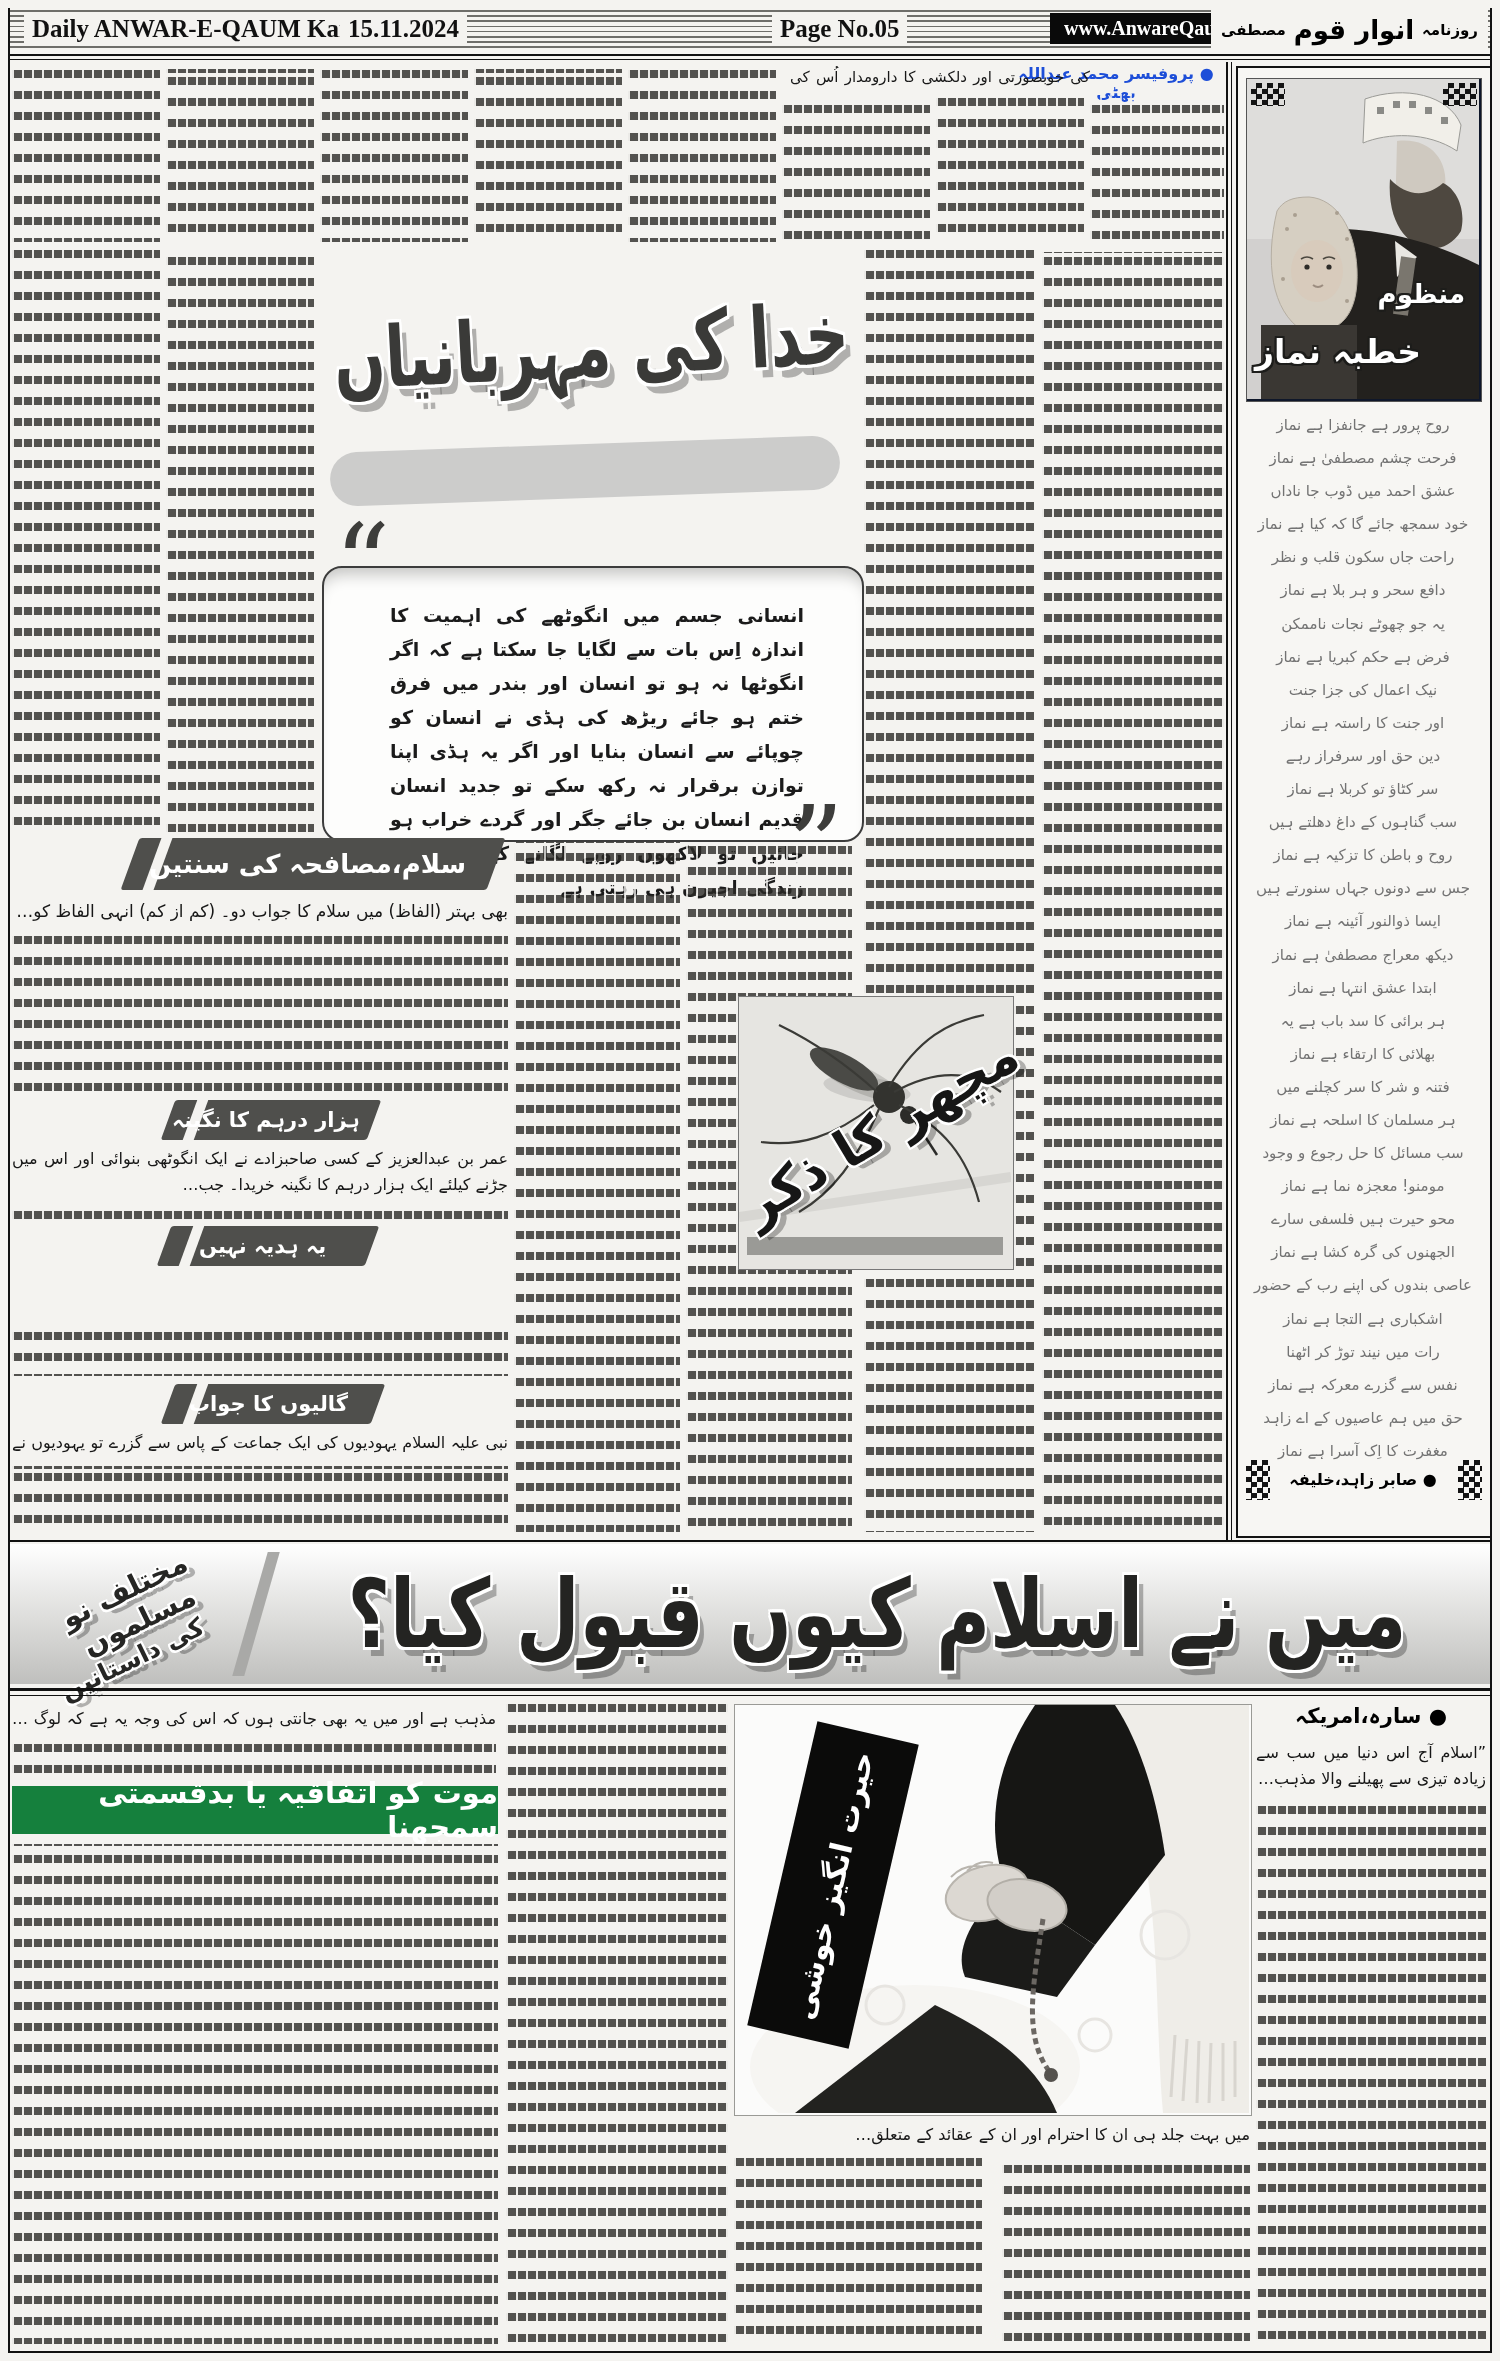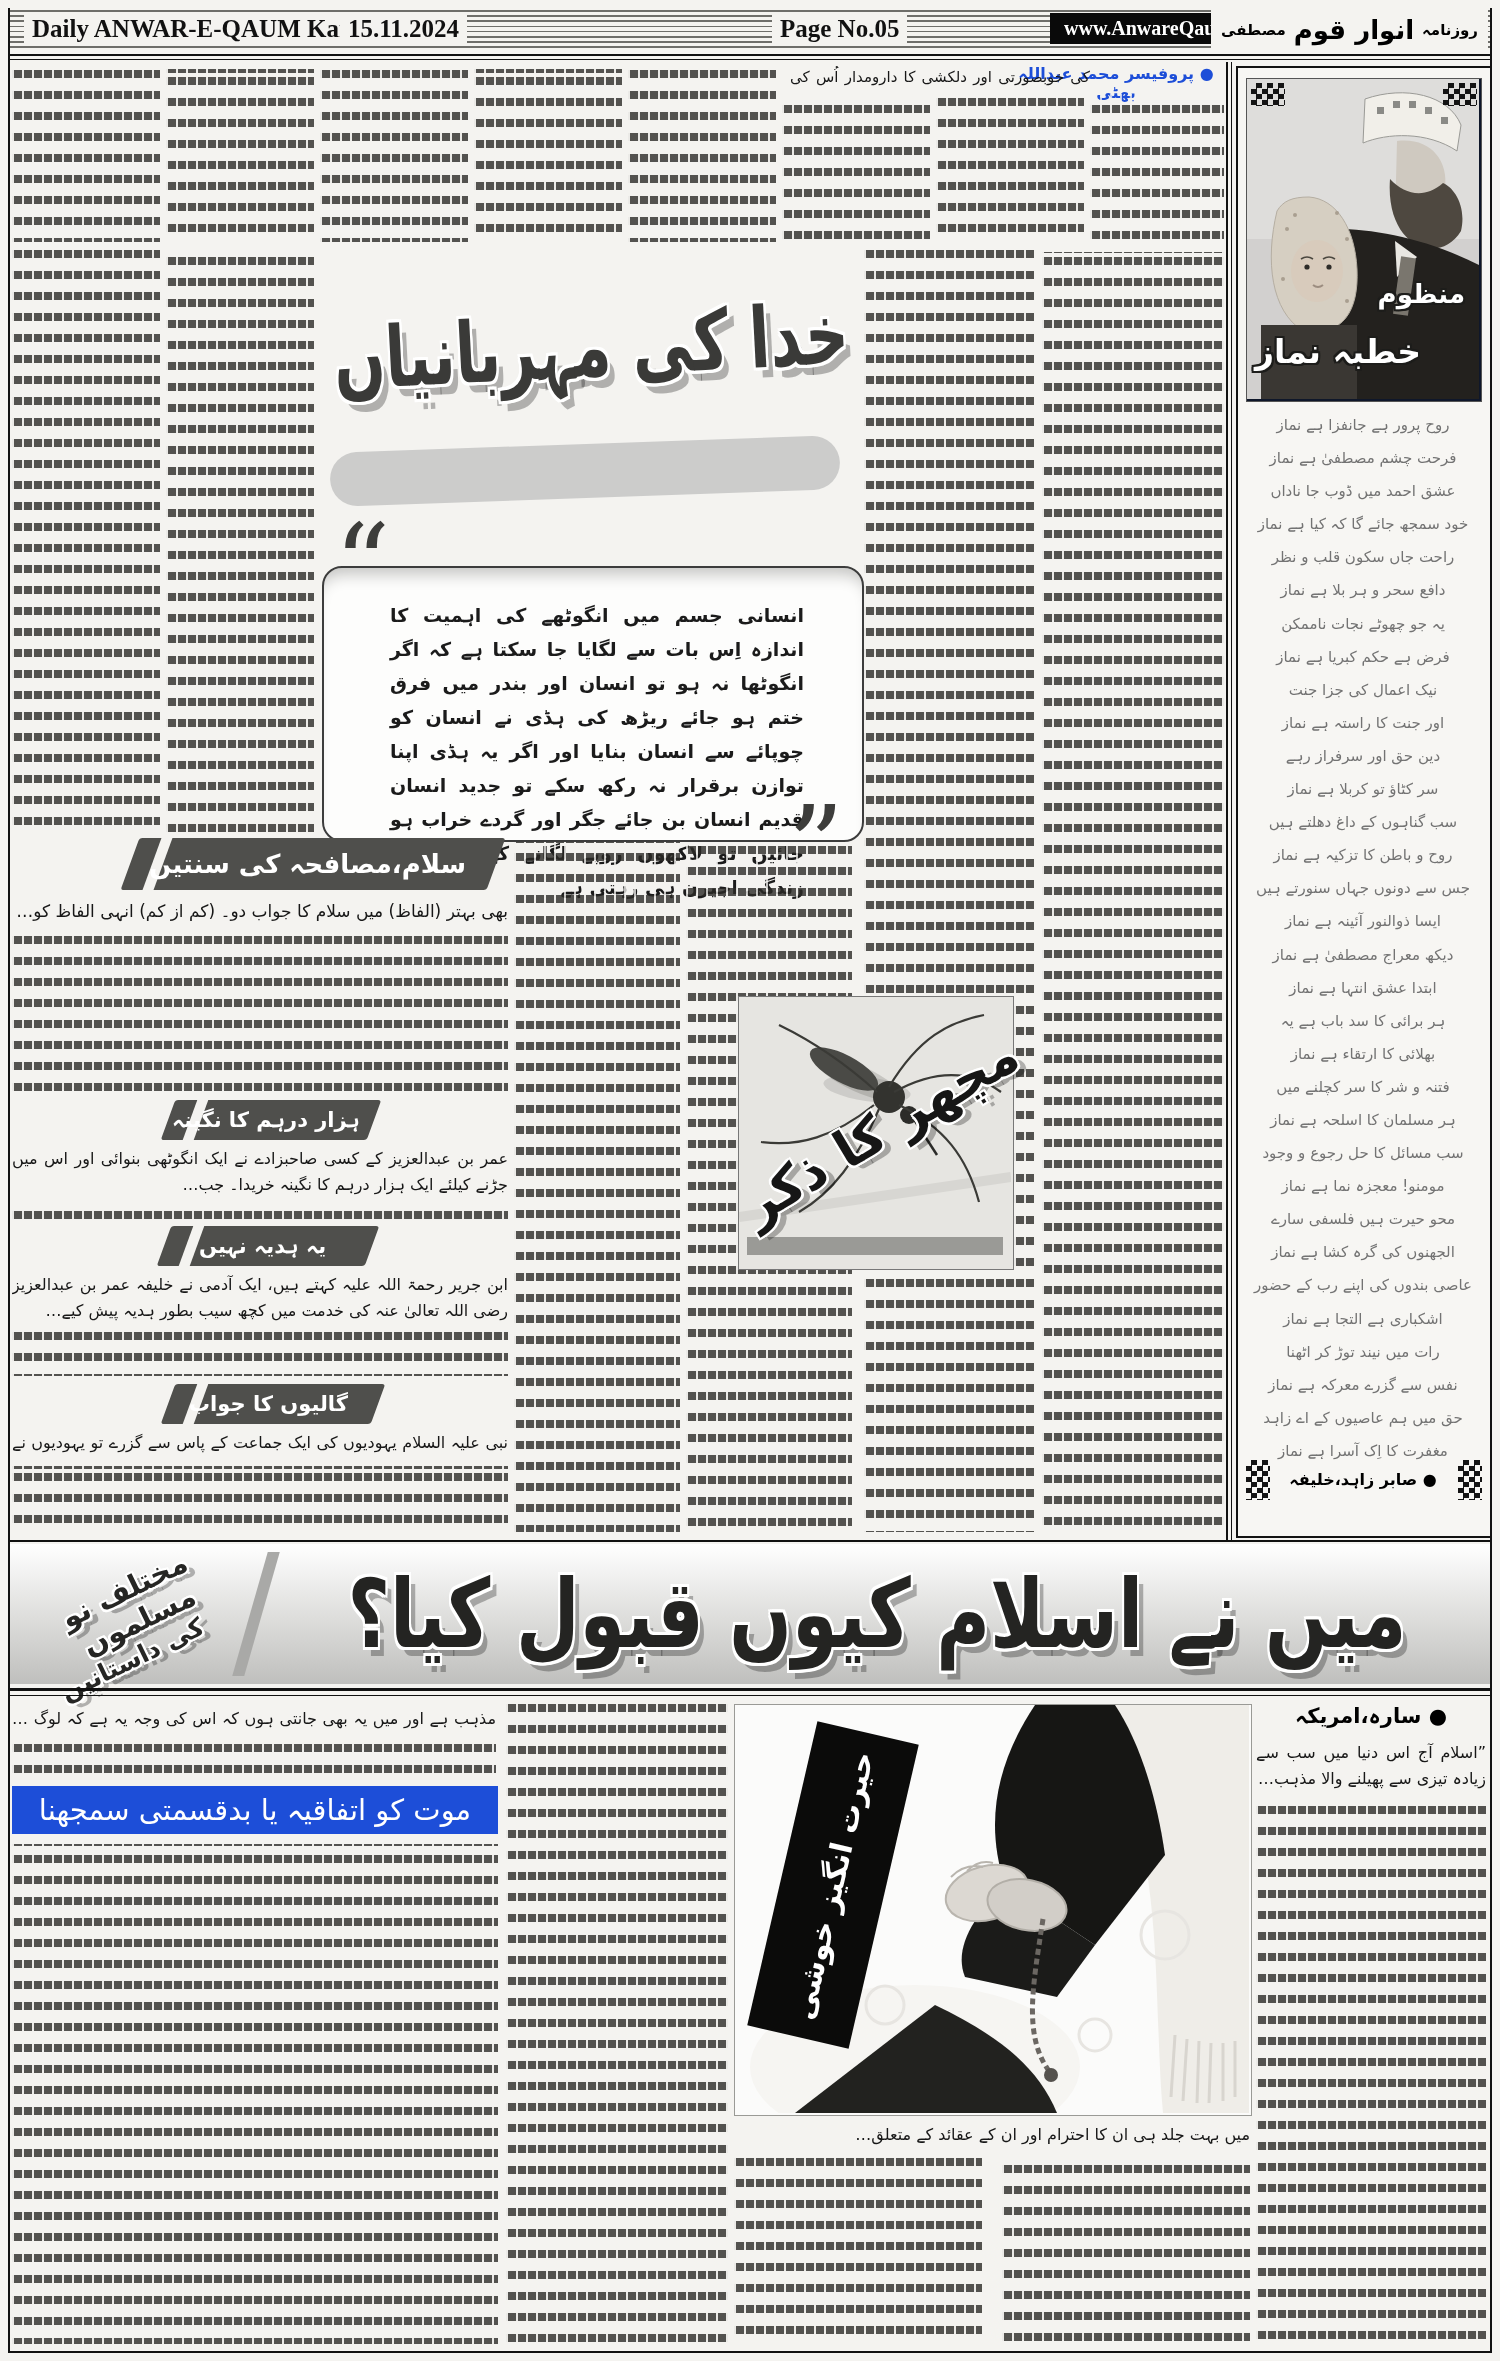--- a/index.html
+++ b/index.html
@@ -111,21 +111,20 @@
 
   <div class="ribbon" style="left:168px;top:1100px;width:206px;height:40px">
     <span style="font-size:21px">ہزار درہم کا نگینہ</span>
   </div>
   <div class="frag" style="left:12px;top:1146px;width:496px;height:52px;font-size:16px">عمر بن عبدالعزیز کے کسی صاحبزادے نے ایک انگوٹھی بنوائی اور اس میں جڑنے کیلئے ایک ہزار درہم کا نگینہ خریدا۔ جب…</div>
   <div class="sim o2" style="left:12px;top:1200px;width:496px;height:20px"></div>
 
   <div class="ribbon" style="left:164px;top:1226px;width:208px;height:40px">
     <span style="font-size:21px">یہ ہدیہ نہیں</span>
   </div>
-  <div class="frag" style="left:12px;top:1272px;width:496px;height:52px;font-size:16px">ابن جریر رحمۃ اللہ علیہ کہتے ہیں، ایک آدمی نے خلیفہ عمر بن عبدالعزیز رضی اللہ تعالیٰ عنہ کی خدمت میں کچھ سیب بطور ہدیہ پیش کیے…</div>
   <div class="sim" style="left:12px;top:1328px;width:496px;height:48px"></div>
 
   <div class="ribbon" style="left:168px;top:1384px;width:210px;height:40px">
     <span style="font-size:21px">گالیوں کا جواب</span>
   </div>
   <div class="frag" style="left:12px;top:1430px;width:496px;height:26px;font-size:16px">نبی علیہ السلام یہودیوں کی ایک جماعت کے پاس سے گزرے تو یہودیوں نے ان کے بارے میں نازیبا الفاظ کہے…</div>
   <div class="sim o2" style="left:12px;top:1462px;width:496px;height:70px"></div>
 
   <div class="abs" style="left:738px;top:996px;width:274px;height:272px;background:#e6e5e1;border:1px solid #777;z-index:3">
     <svg width="272" height="270" viewBox="0 0 272 270">
@@ -241,22 +240,22 @@
     </div>
     <div class="abs" style="left:240px;top:8px;width:12px;height:124px;background:#a9a9a7;transform:skewX(-16deg)"></div>
     <div class="abs urdu callig" style="left:262px;top:6px;width:1210px;height:128px;display:flex;align-items:center;justify-content:center;
          font-size:72px;color:#242422;transform:scale(1.02,1.32)">میں نے اسلام کیوں قبول کیا؟</div>
   </div>
   <div class="rule" style="left:8px;top:1688px;width:1484px;height:3px"></div>
   <div class="rule" style="left:8px;top:1695px;width:1484px;height:1px"></div>
 
   <div class="frag" style="left:12px;top:1706px;width:484px;height:26px;font-size:16px">مذہب ہے اور میں یہ بھی جانتی ہوں کہ اس کی وجہ یہ ہے کہ لوگ … لطف نصیب ہوتا ہے۔ ■ ■</div>
   <div class="sim" style="left:12px;top:1740px;width:484px;height:40px"></div>
-  <div class="abs urdu" style="left:12px;top:1786px;width:486px;height:48px;background:#1d4ed8;color:#fff;display:flex;
-       align-items:center;justify-content:center;font-size:29px;font-weight:normal">موت کو اتفاقیہ یا بدقسمتی سمجھنا</div>
+  <div class="abs urdu" style="left:12px;top:1786px;width:486px;height:48px;background:#15803d;color:#fff;display:flex;
+       align-items:center;justify-content:center;font-size:29px;font-weight:bold">موت کو اتفاقیہ یا بدقسمتی سمجھنا</div>
   <div class="sim o2" style="left:12px;top:1844px;width:486px;height:500px"></div>
 
   <div class="sim" style="left:506px;top:1700px;width:222px;height:644px"></div>
 
   <div class="abs" style="left:734px;top:1704px;width:516px;height:410px;background:#fbfbfa;border:1px solid #9a9a96">
     <svg width="514" height="408" viewBox="0 0 514 408">
       <rect width="514" height="408" fill="#fbfbfa"></rect>
       <path d="M300,0 L514,0 L514,408 L428,408 C418,300 430,150 378,60 Z" fill="#efede8"></path>
       <g stroke="#d8d5cf" stroke-width="3">
         <line x1="440" y1="330" x2="436" y2="392"></line>

